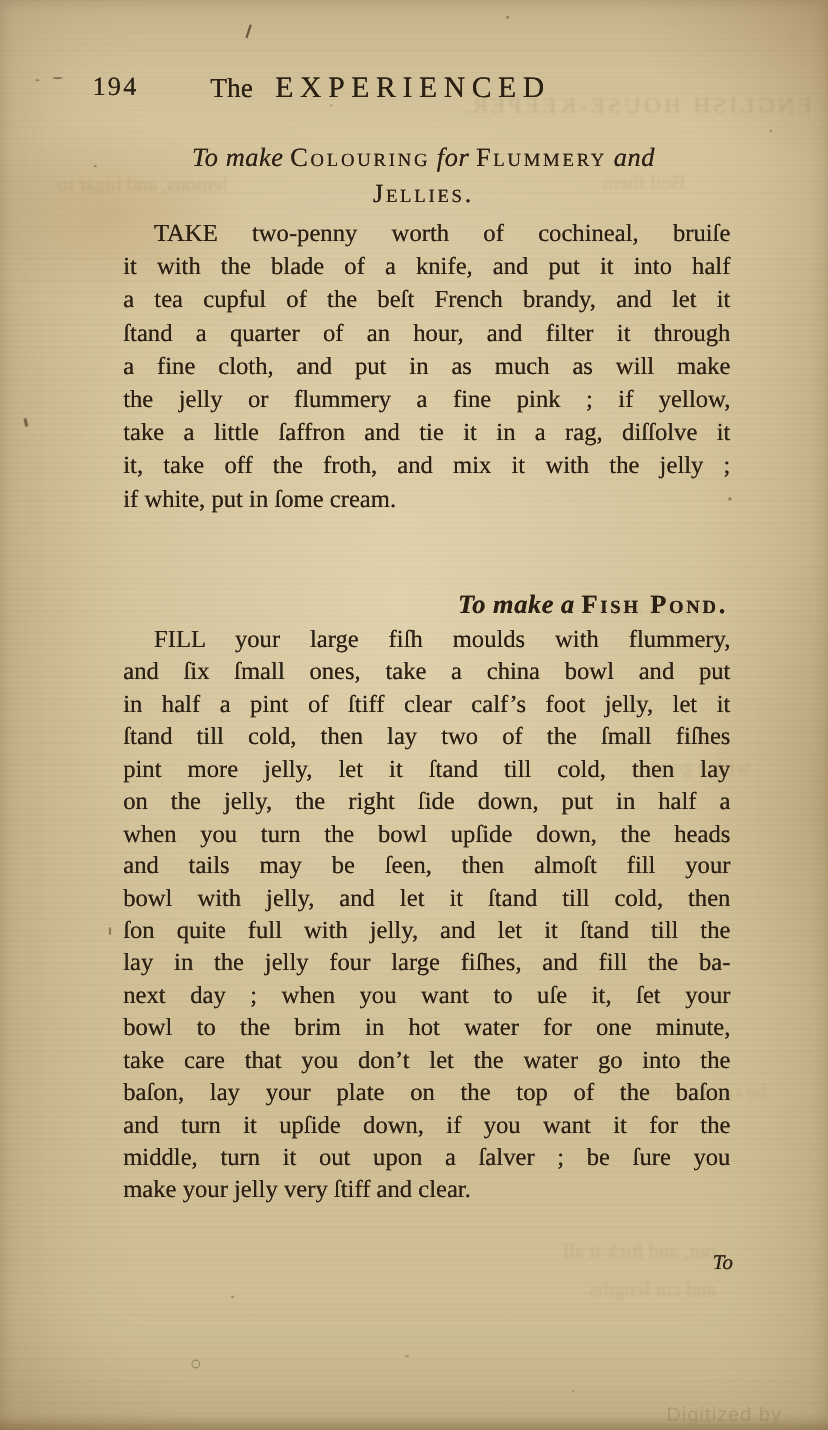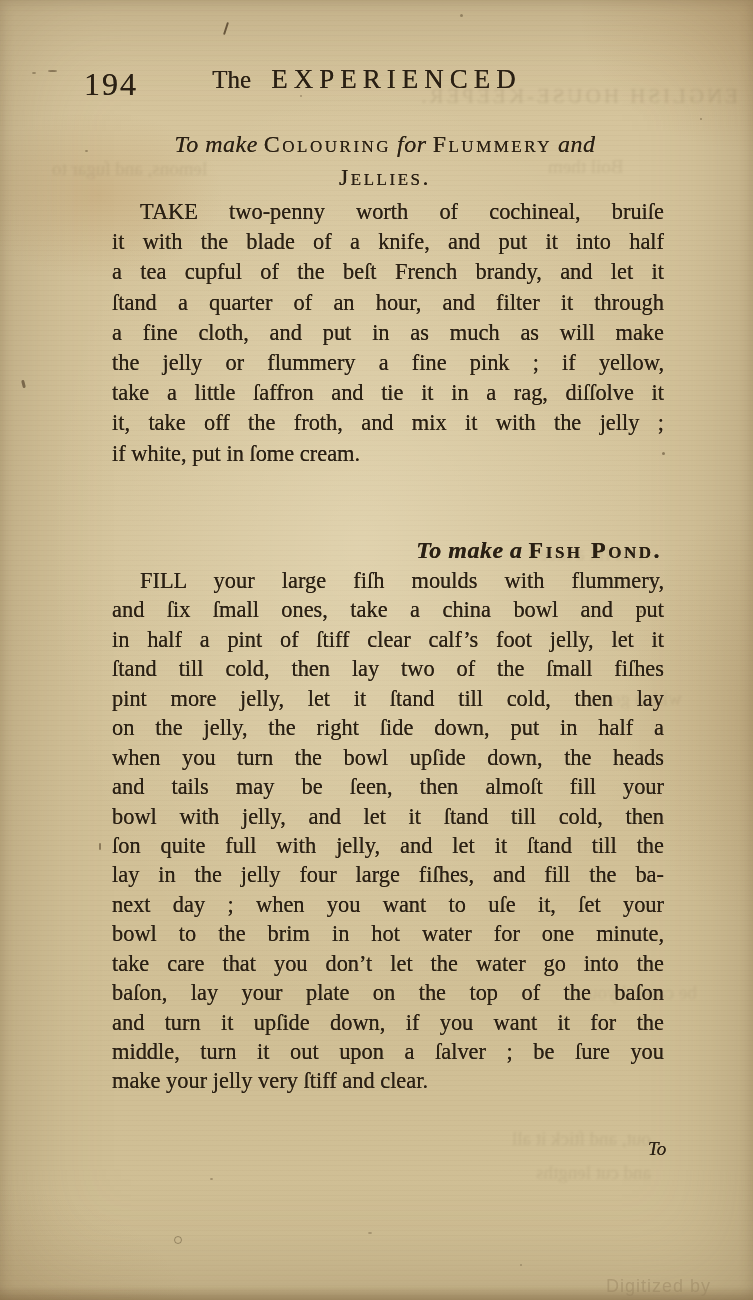--- a/index.html
+++ b/index.html
@@ -15,22 +15,22 @@
       radial-gradient(ellipse 260px 200px at 101% 1%, rgba(150,105,55,.22), rgba(150,105,55,0) 70%),
       radial-gradient(ellipse 200px 300px at 101% 55%, rgba(146,110,62,.14), rgba(146,110,62,0) 70%),
       radial-gradient(ellipse 300px 200px at -2% 102%, rgba(140,100,55,.14), rgba(140,100,55,0) 70%),
       radial-gradient(ellipse 420px 620px at 48% 42%, rgba(255,248,222,.30), rgba(255,248,222,0) 75%),
       repeating-linear-gradient(180deg, rgba(120,95,60,.045) 0 1px, rgba(120,95,60,0) 1px 5px),
       linear-gradient(#d6c59d,#d2c198 55%,#cfbe94);
     box-shadow: inset 0 0 110px rgba(95,70,38,.32), inset 0 0 14px rgba(80,60,30,.22);
   }
   .ink{ text-shadow: 0 0 .45px rgba(42,30,16,.85); }
   
-  .pagenum{position:absolute;left:84px;top:66px;font-size:32px;letter-spacing:2px;}
-  .runhead{position:absolute;left:0;top:64px;width:692px;text-align:center;font-size:25px;padding-left:21px;}
+  .pagenum{position:absolute;left:84px;top:66px;font-size:24px;letter-spacing:2px;}
+  .runhead{position:absolute;left:0;top:64px;width:692px;text-align:center;font-size:25px;}
   .runhead .the{margin-right:14px;}
   .runhead .caps{letter-spacing:6px;font-size:27px;}
   
   .h1wrap{position:absolute;left:100px;top:128px;width:570px;text-align:center;line-height:33px;font-size:24px;}
   .h2wrap{position:absolute;left:112px;top:537px;width:550px;text-align:right;font-size:24px;font-weight:bold;}
   .it{font-style:italic;letter-spacing:.5px;}
   .sc{font-variant:small-caps;letter-spacing:2.5px;font-style:normal;}
   
   .para{position:absolute;left:112px;width:552px;font-size:22.4px;}
   .p1{top:199px;}

